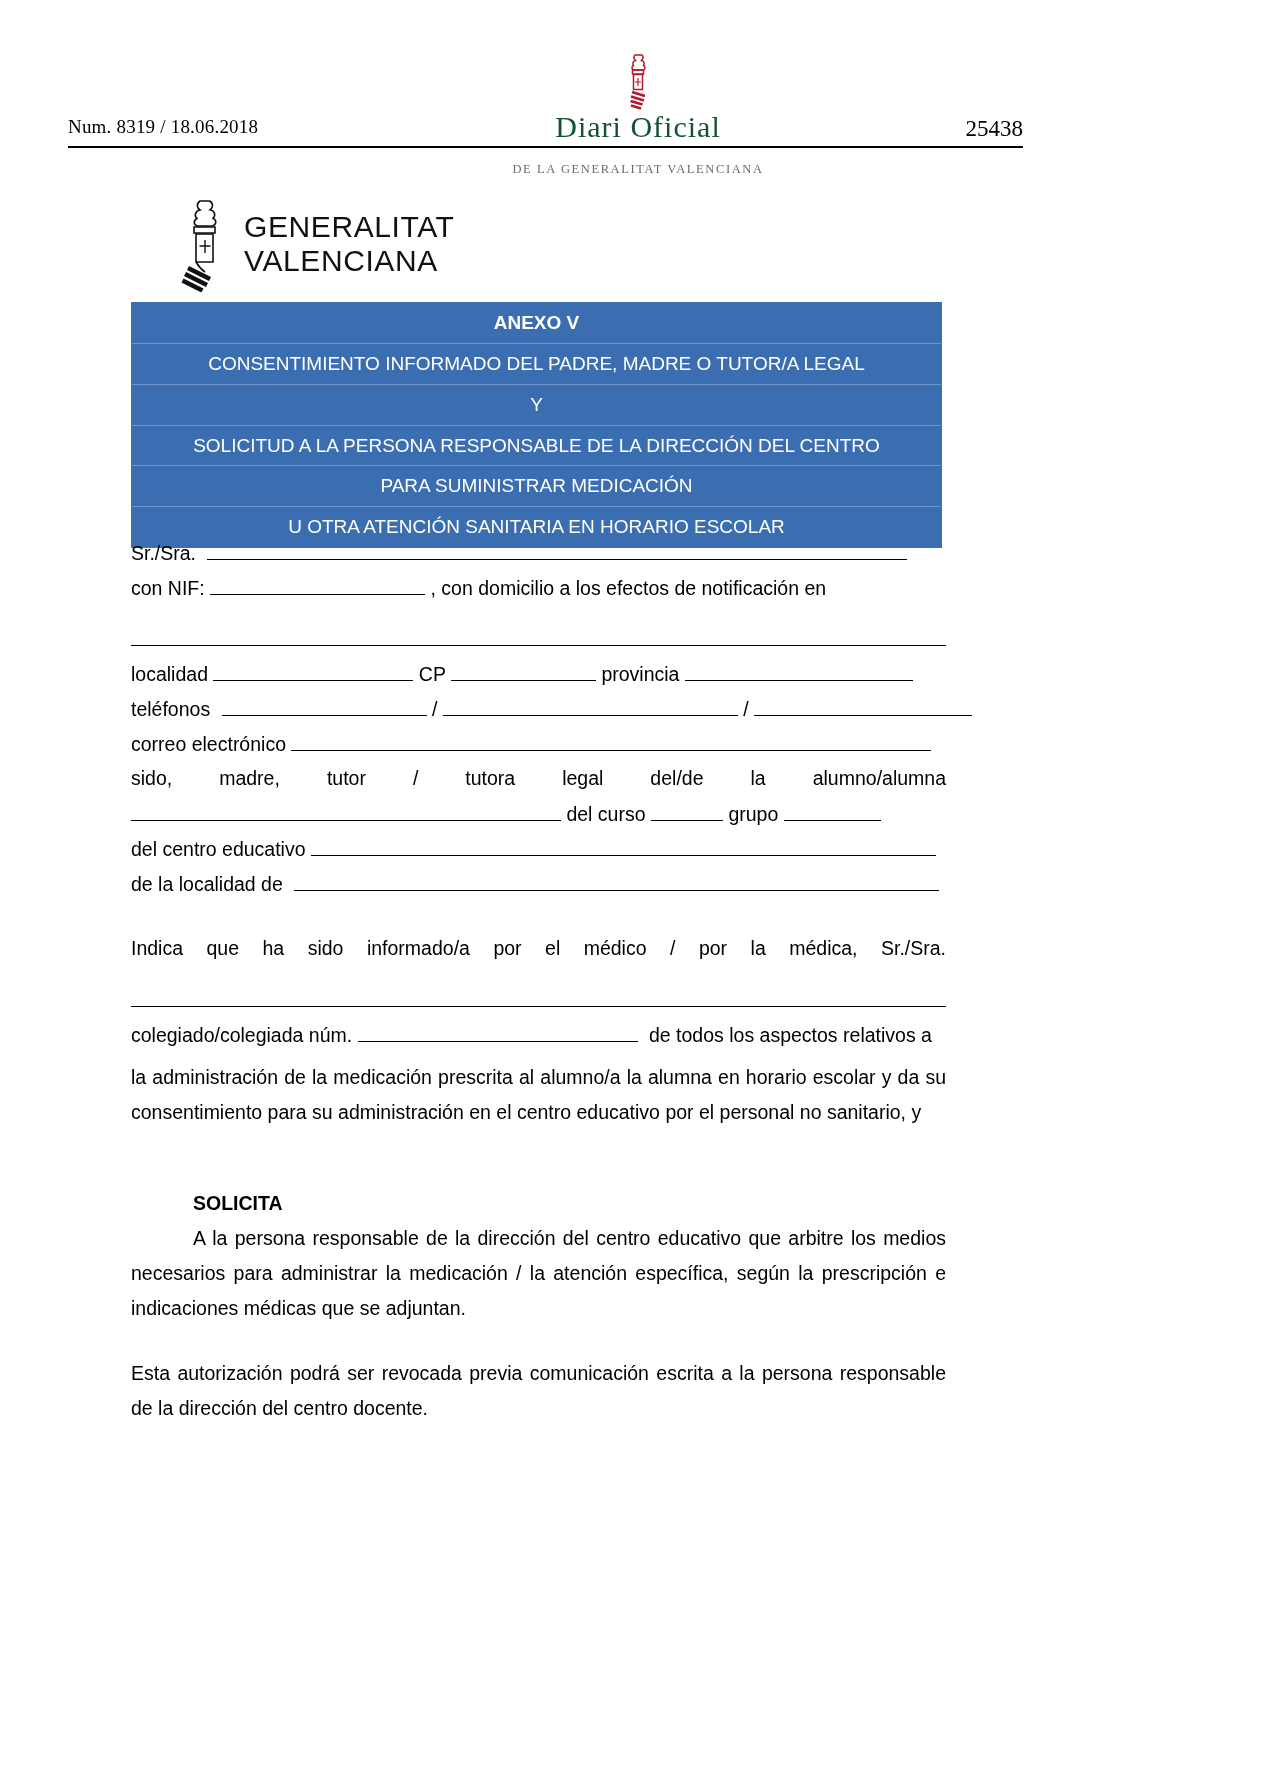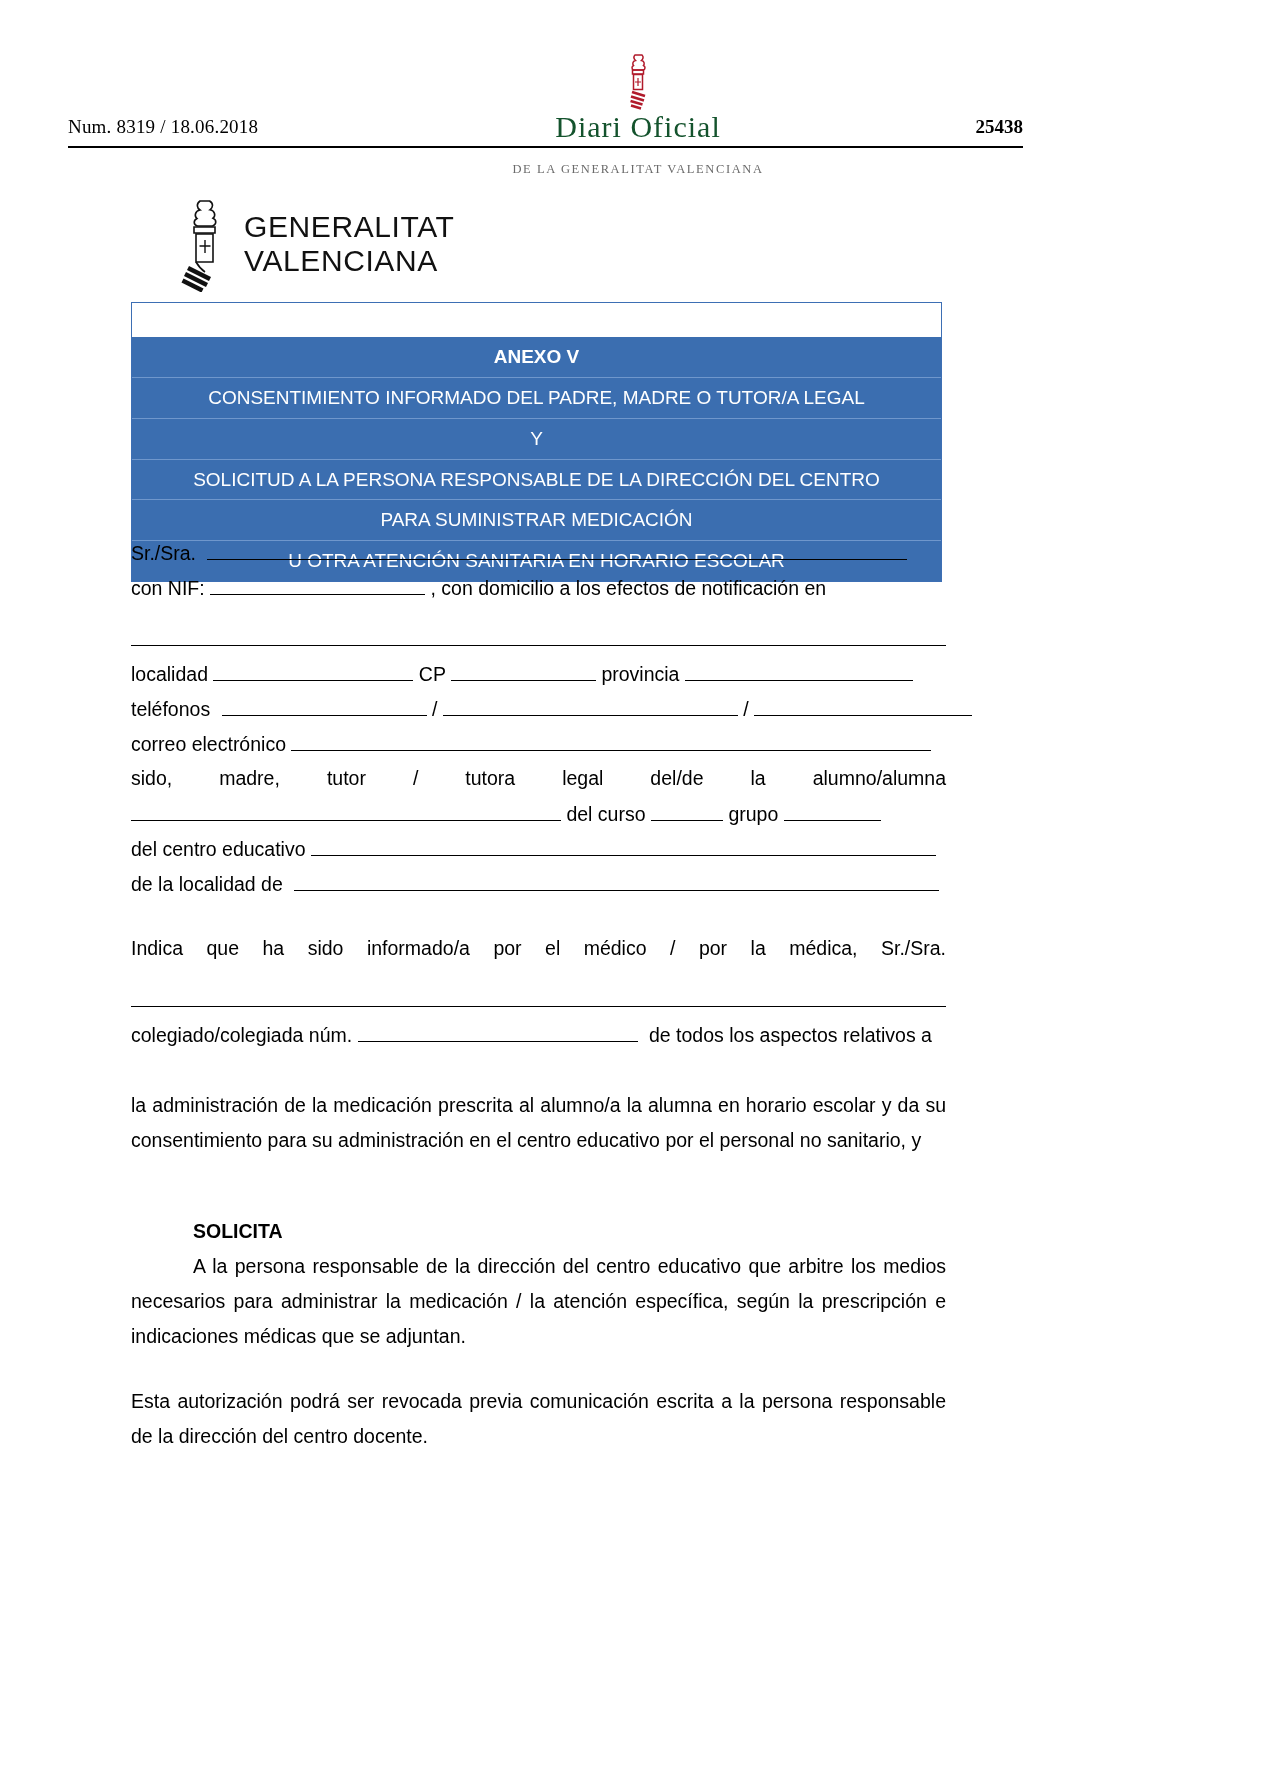--- a/index.html
+++ b/index.html
@@ -47,24 +47,23 @@
     font-size: 19px;
     letter-spacing: 0.2px;
     color: #000;
     white-space: nowrap;
   }
   .page-number {
     position: absolute;
     right: 253px;
     top: 116px;
     font-family: "Liberation Serif", serif;
-    font-size: 19px;
+    font-size: 23px;
     color: #000;
     white-space: nowrap;
-    font-weight: bold;
   }
   .doc-logo {
     position: absolute;
     left: 0;
     top: 52px;
     width: 1276px;
     text-align: center;
   }
   .doc-crest {
     display: block;
@@ -123,21 +122,21 @@
     background: #3b6eb0;
     color: #ffffff;
     text-align: center;
     font-size: 19px;
     line-height: 1.15;
     padding: 9px 6px 9px 6px;
     border-bottom: 1px solid #6f97cc;
     box-sizing: border-box;
   }
   .blue-row:last-child { border-bottom: none; }
-  .blue-row.bold { font-weight: bold; margin-top: 34px; }
+  .blue-row.bold { font-weight: bold; }
 
   
   .body {
     position: absolute;
     left: 131px;
     top: 543px;
     width: 815px;
     font-size: 19.5px;
     line-height: 1;
     color: #000;
@@ -304,21 +303,21 @@
     <div class="line">
       <span class="fill" style="width:815px;display:block;margin-top:16px;"></span>
     </div>
 
     <div class="line">
       <span>colegiado/colegiada núm.</span>
       <span class="fill" style="width:280px;"></span>
       <span style="margin-left:6px;">de todos los aspectos relativos a</span>
     </div>
 
-    <div class="para lastleft" style="width:815px;margin-top:28px;">la administración de la medicación prescrita al alumno/a la alumna en horario escolar y da su consentimiento para su administración en el centro educativo por el personal no sanitario, y</div>
+    <div class="para lastleft" style="width:815px;">la administración de la medicación prescrita al alumno/a la alumna en horario escolar y da su consentimiento para su administración en el centro educativo por el personal no sanitario, y</div>
 
     <div class="spacer-lg"></div>
 
     <div class="solicita">SOLICITA</div>
 
     <div class="para lastleft indent" style="width:815px;">A la persona responsable de la dirección del centro educativo que arbitre los medios necesarios para administrar la medicación / la atención específica, según la prescripción e indicaciones médicas que se adjuntan.</div>
 
     <div class="spacer-md"></div>
 
     <div class="para lastleft" style="width:815px;">Esta autorización podrá ser revocada previa comunicación escrita a la persona responsable de la dirección del centro docente.</div>

